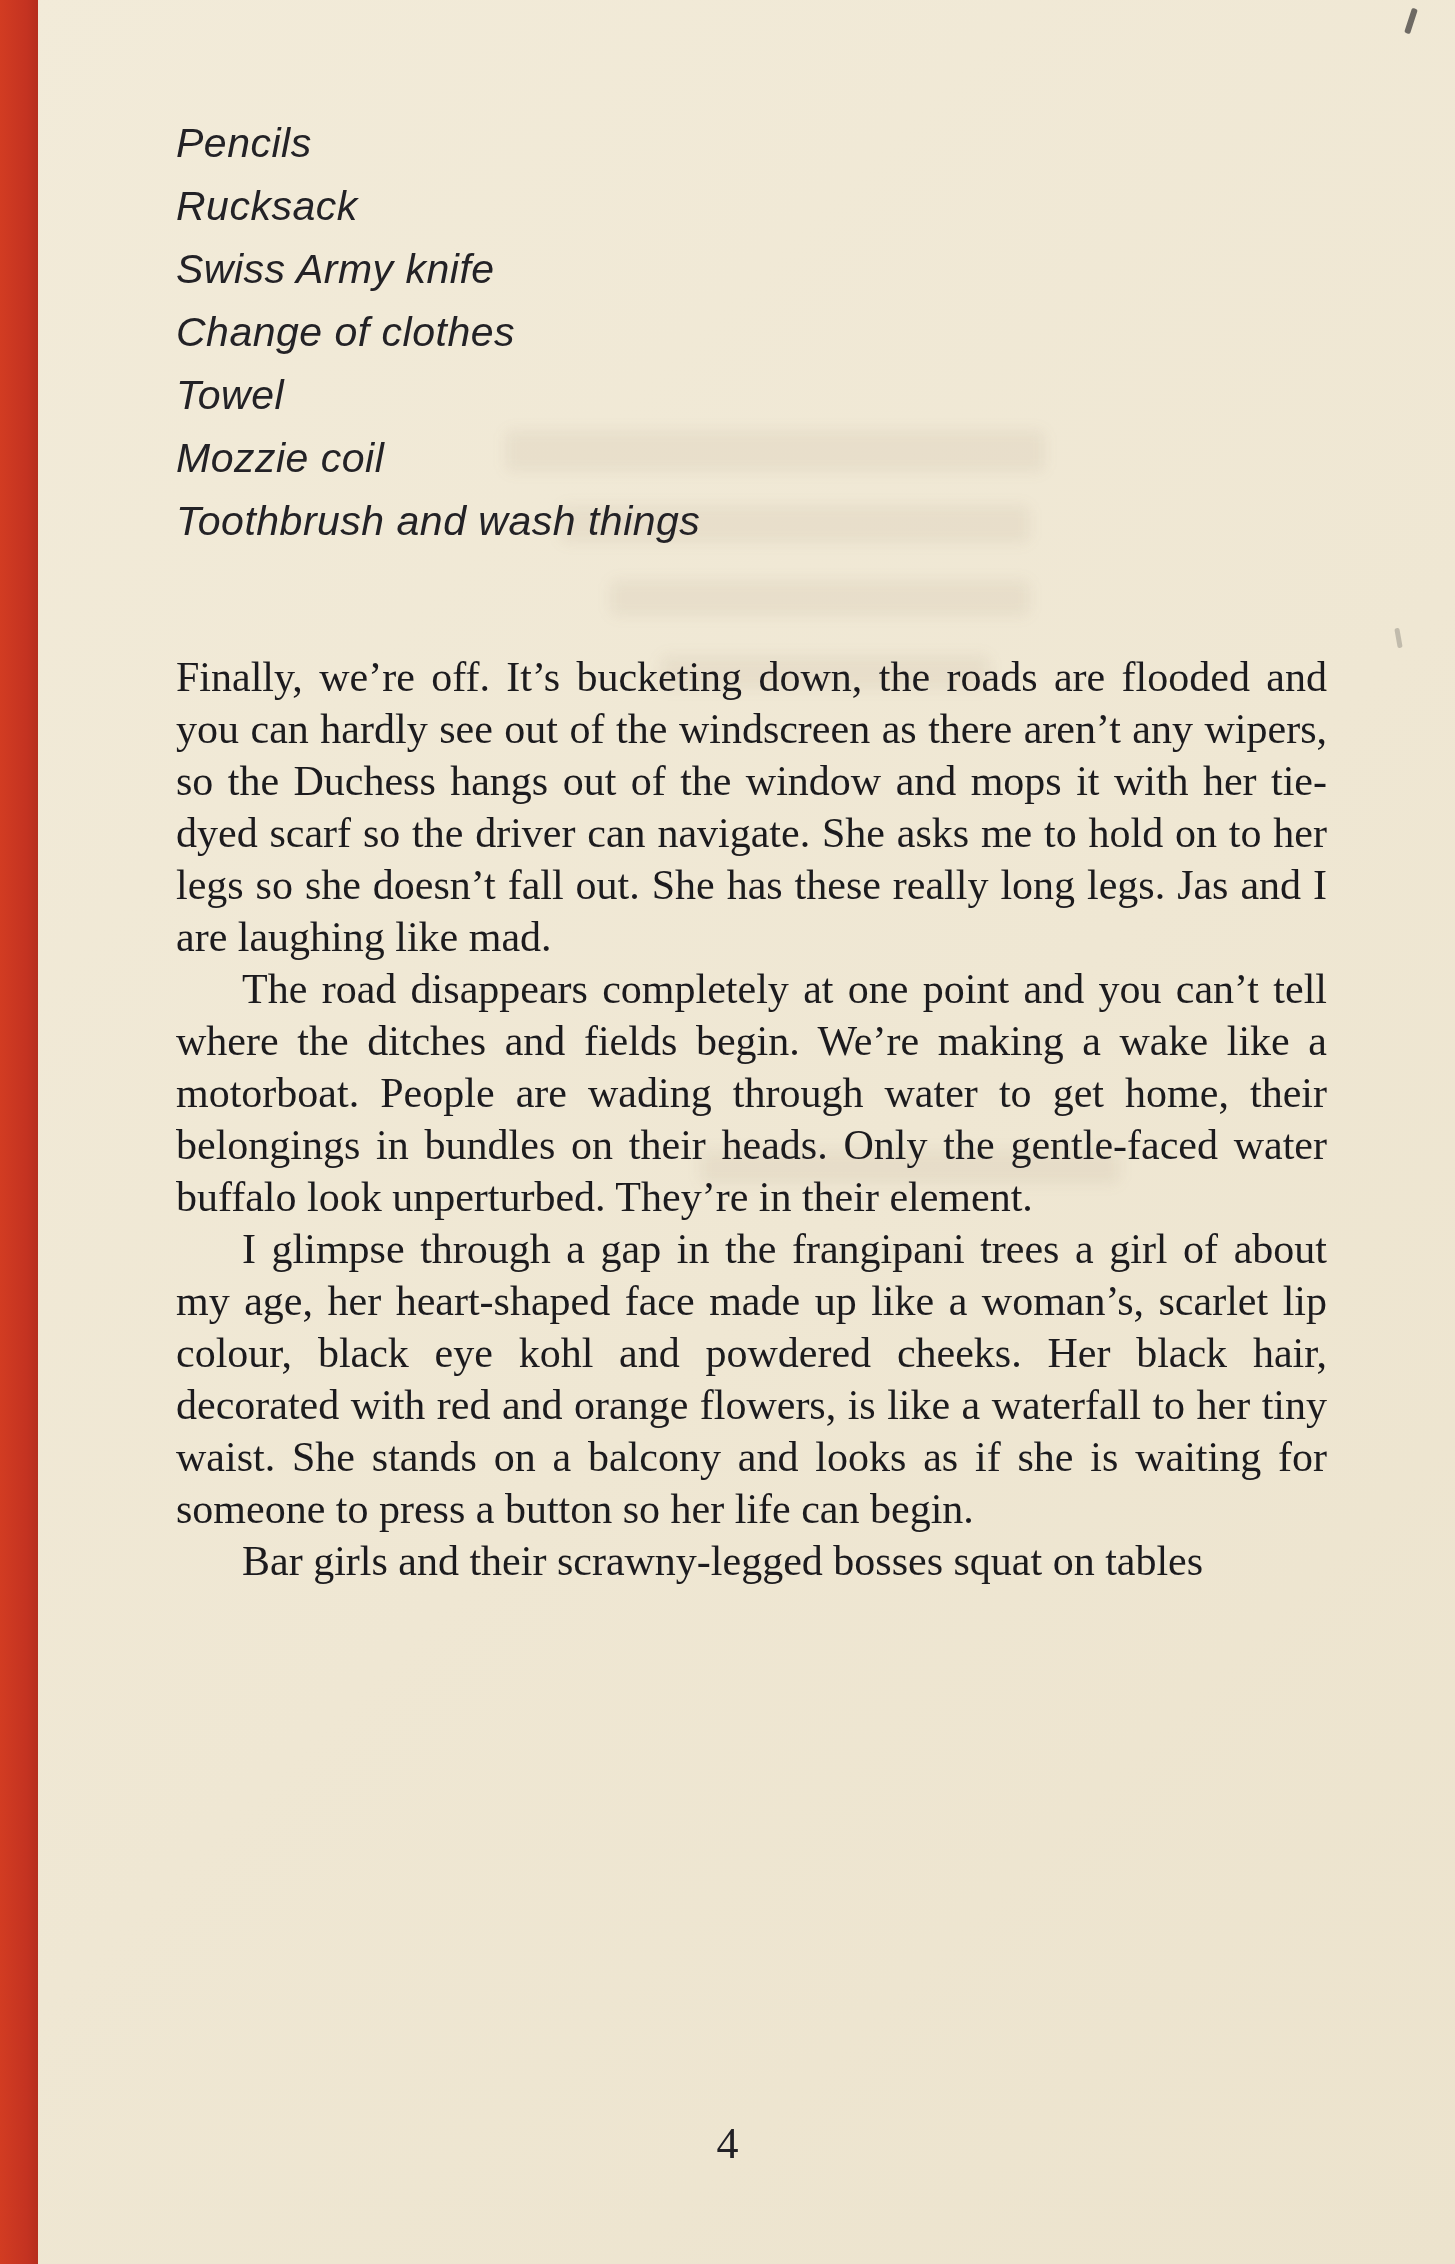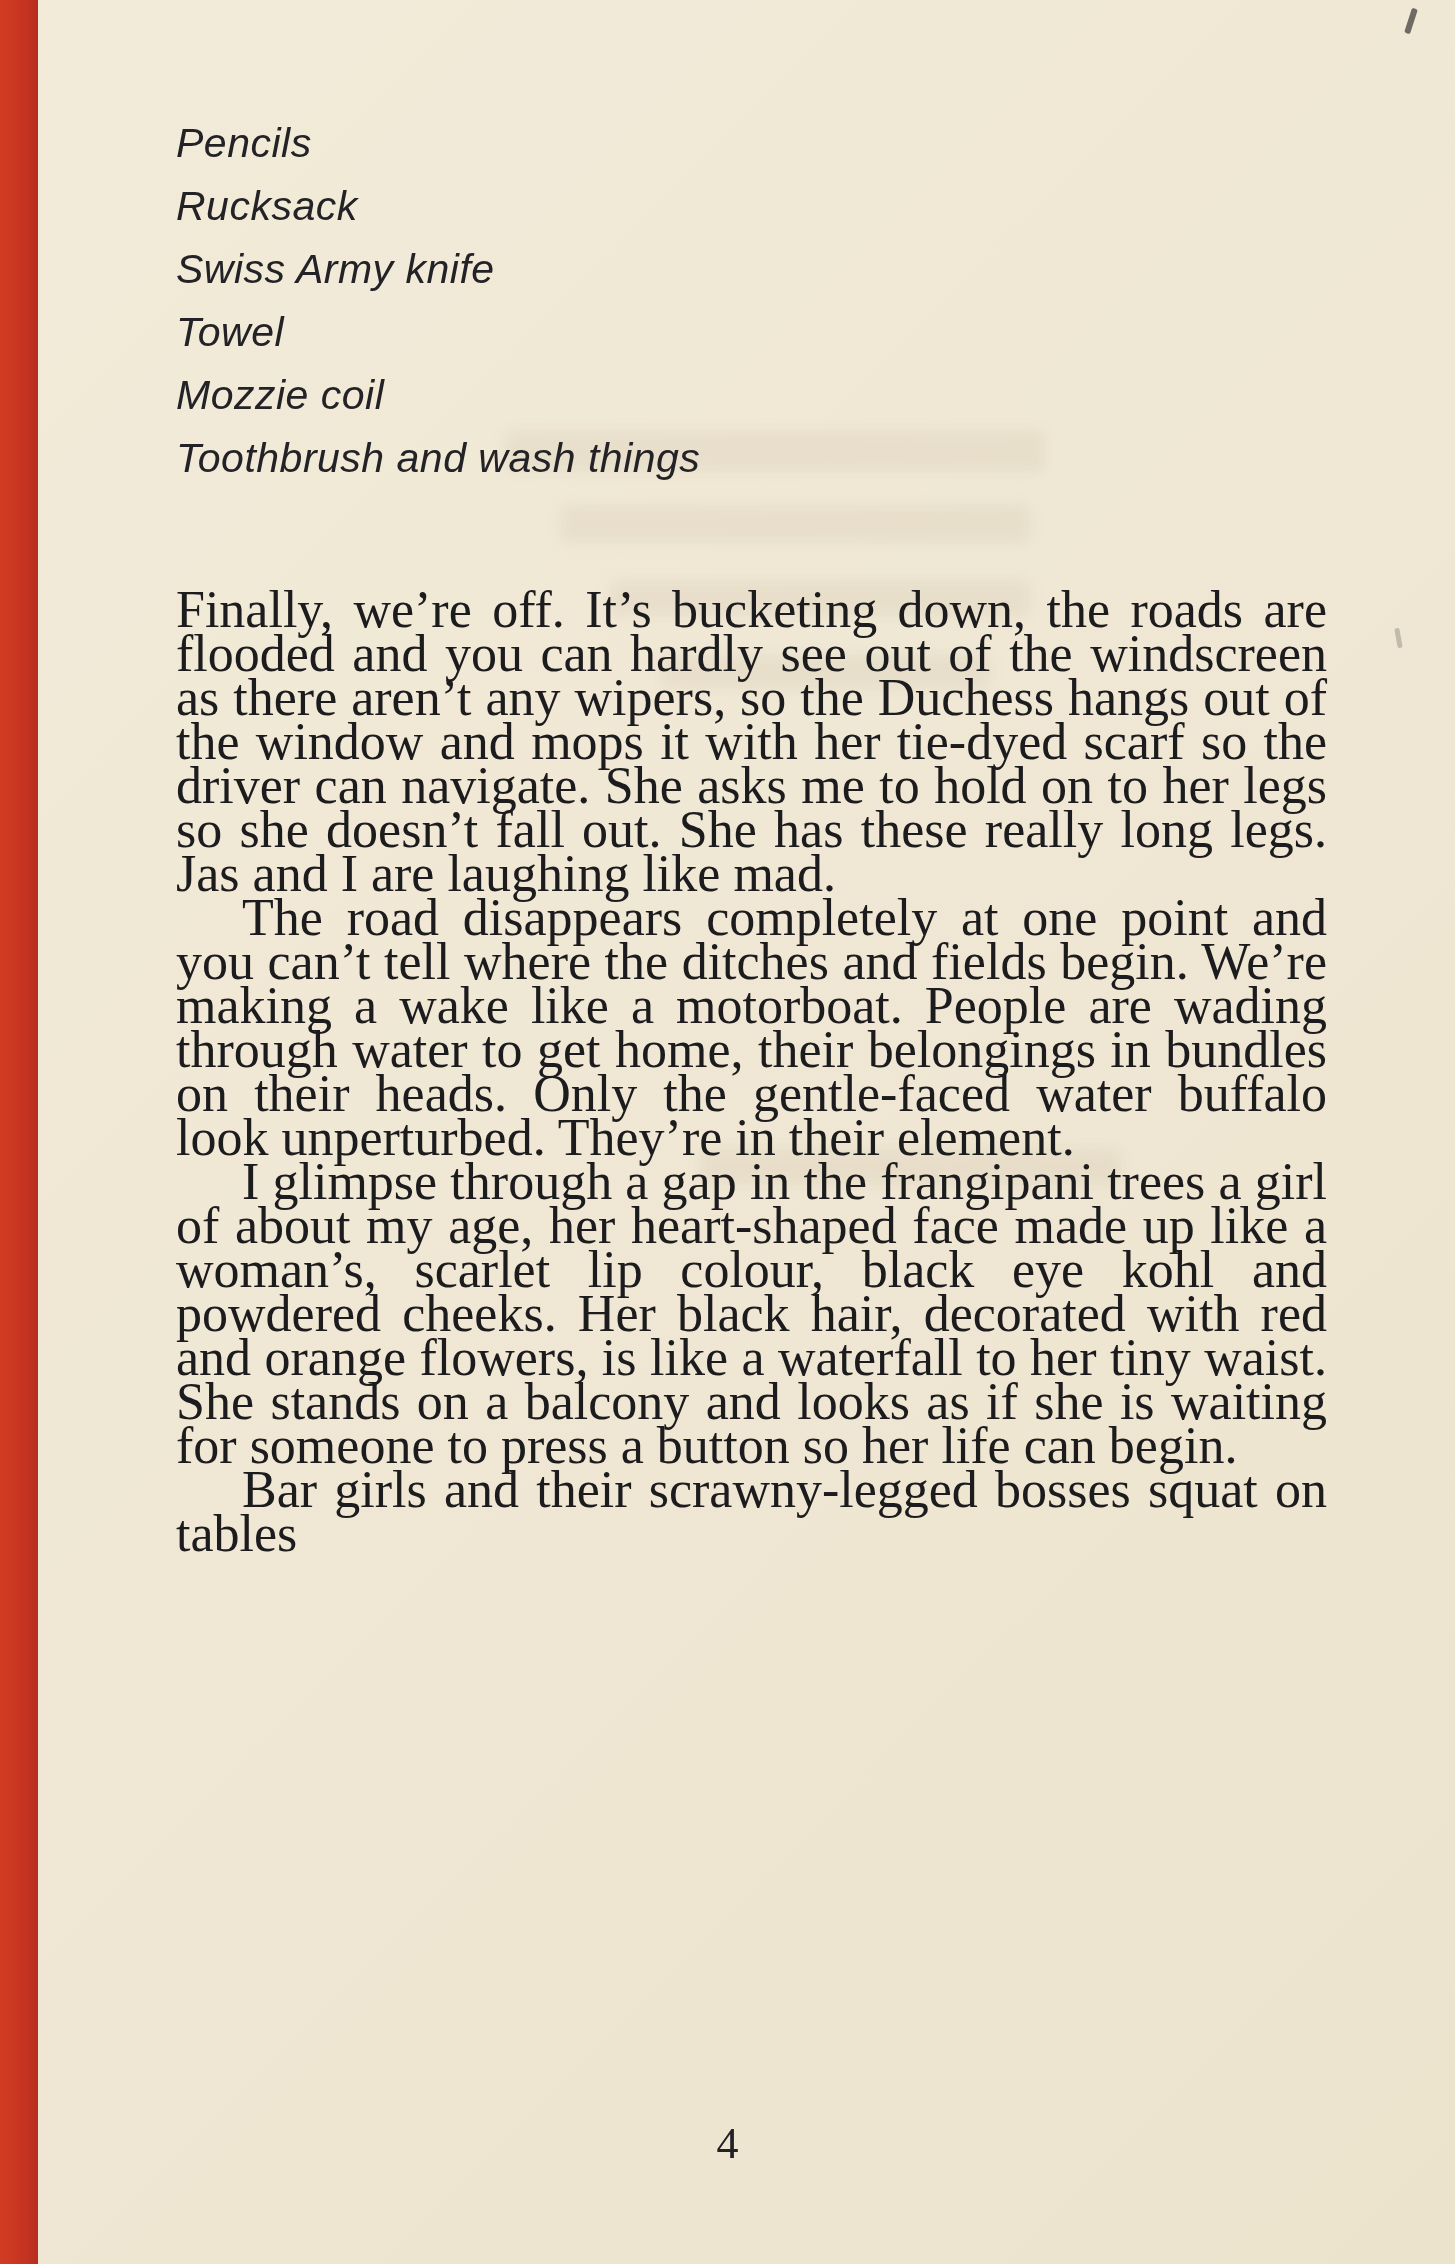--- a/index.html
+++ b/index.html
@@ -41,22 +41,22 @@
     line-height: 63px;
     letter-spacing: 0.5px;
     color: #232226;
   }
   .list-item {
     white-space: nowrap;
   }
   
   #body-text {
     margin-top: 98px;
-    font-size: 52px;
-    line-height: 44px;
+    font-size: 42px;
+    line-height: 52px;
     text-align: justify;
     color: #1c1b1e;
   }
   #body-text p {
     margin: 0;
   }
   #body-text p.indented {
     text-indent: 66px;
   }
   #page-number {
@@ -97,20 +97,21 @@
   <div class="ghost" style="left:700px; top:1150px; width:420px; height:34px;"></div>
   <div class="speck" style="left:1408px; top:8px; width:6px; height:26px; transform:rotate(18deg);"></div>
   <div class="speck" style="left:1396px; top:628px; width:5px; height:20px; opacity:0.35; transform:rotate(-10deg);"></div>
 
   <div id="content">
 
     <div id="packing-list">
       <div class="list-item">Pencils</div>
       <div class="list-item">Rucksack</div>
       <div class="list-item">Swiss Army knife</div>
+      <div class="list-item">Change of clothes</div>
       <div class="list-item">Towel</div>
       <div class="list-item">Mozzie coil</div>
       <div class="list-item">Toothbrush and wash things</div>
     </div>
 
     <div id="body-text">
       <p>Finally, we’re off. It’s bucketing down, the roads are flooded and you can hardly see out of the windscreen as there aren’t any wipers, so the Duchess hangs out of the window and mops it with her tie-dyed scarf so the driver can navigate. She asks me to hold on to her legs so she doesn’t fall out. She has these really long legs. Jas and I are laughing like mad.</p>
       <p class="indented">The road disappears completely at one point and you can’t tell where the ditches and fields begin. We’re making a wake like a motorboat. People are wading through water to get home, their belongings in bundles on their heads. Only the gentle-faced water buffalo look unperturbed. They’re in their element.</p>
       <p class="indented">I glimpse through a gap in the frangipani trees a girl of about my age, her heart-shaped face made up like a woman’s, scarlet lip colour, black eye kohl and powdered cheeks. Her black hair, decorated with red and orange flowers, is like a waterfall to her tiny waist. She stands on a balcony and looks as if she is waiting for someone to press a button so her life can begin.</p>
       <p class="indented">Bar girls and their scrawny-legged bosses squat on tables</p>

